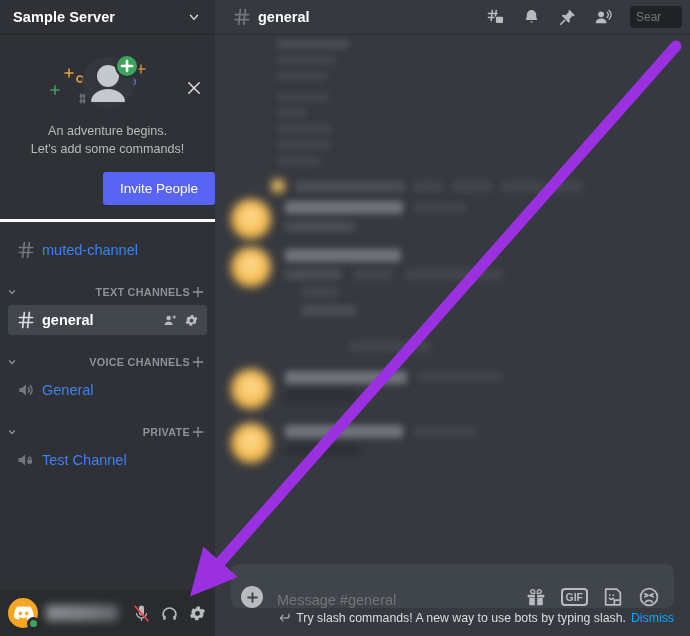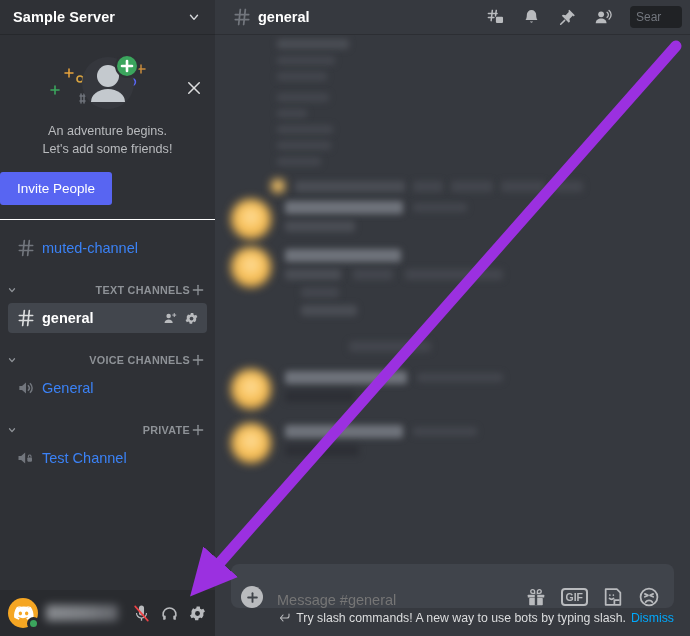--- a/index.html
+++ b/index.html
@@ -31,36 +31,36 @@
     color: #ffffff; font-size: 14.5px; font-weight: bold;
     letter-spacing: .1px; flex: 1;
     white-space: nowrap; overflow: hidden; text-overflow: ellipsis;
   }
   .chev { color: #d6d8db; width: 14px; height: 14px; flex: 0 0 14px; }
 
   
   .promo {
     position: relative;
     padding: 10px 0 14px;
-    border-bottom: 1px solid #ffffff;
+    border-bottom: 3px solid #ffffff;
   }
   .promo-close {
     position: absolute; top: 44px; right: 12px;
     width: 18px; height: 18px; cursor: pointer;
     color: #dcddde;
   }
   .promo-art {
     height: 76px; position: relative;
     display: flex; align-items: center; justify-content: center;
   }
   .promo-text {
     text-align: center; color: #b9bbbe;
     font-size: 12.6px; line-height: 16px; margin-top: 2px;
   }
-  .promo-btn-wrap { display: flex; justify-content: flex-start; margin-top: 15px; }
+  .promo-btn-wrap { display: flex; justify-content: flex-end; margin-top: 15px; }
   .promo-btn {
     background: #5865f2; color: #fff;
     font-size: 13.5px; font-family: "Liberation Sans", sans-serif;
     border: none; border-radius: 3px;
     padding: 9px 17px; cursor: pointer;
   }
 
   
   .channels { flex: 1; padding-top: 9px; overflow: hidden; }
   .chan-row {
@@ -252,21 +252,21 @@
           <circle cx="94" cy="20" r="12" fill="#2f3136"></circle>
           <circle cx="94" cy="20" r="10" fill="#3ba55d"></circle>
           <g stroke="#fff" stroke-width="2.6" stroke-linecap="round">
               <line x1="89" y1="20" x2="99" y2="20"></line>
               <line x1="94" y1="15" x2="94" y2="25"></line>
             </g>
         </svg>
       </div>
 
       <div class="promo-text">An adventure begins.</div>
-      <div class="promo-text">Let's add some friends!</div>
+      <div class="promo-text">Let's add some commands!</div>
 
       <div class="promo-btn-wrap">
         <button class="promo-btn">Invite People</button>
       </div>
     </div>
 
     <div class="channels">
 
       <div class="chan-row dim" style="margin-top:4px;">
         <span class="glyph">

